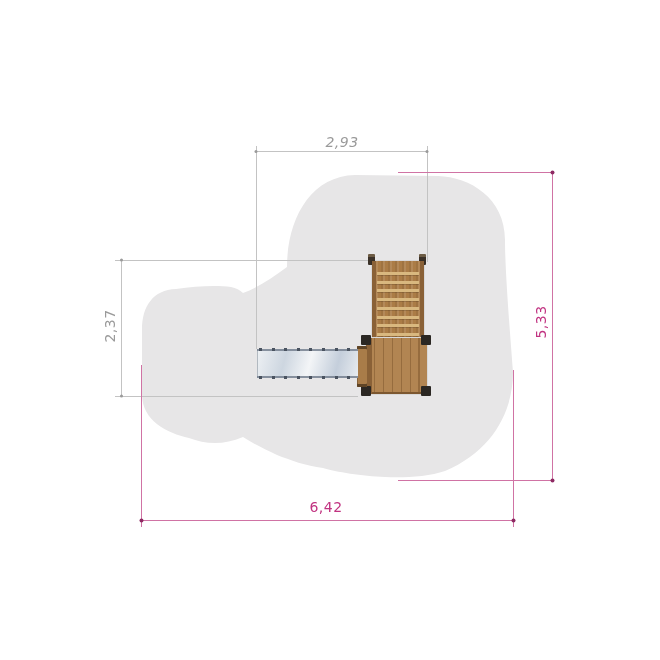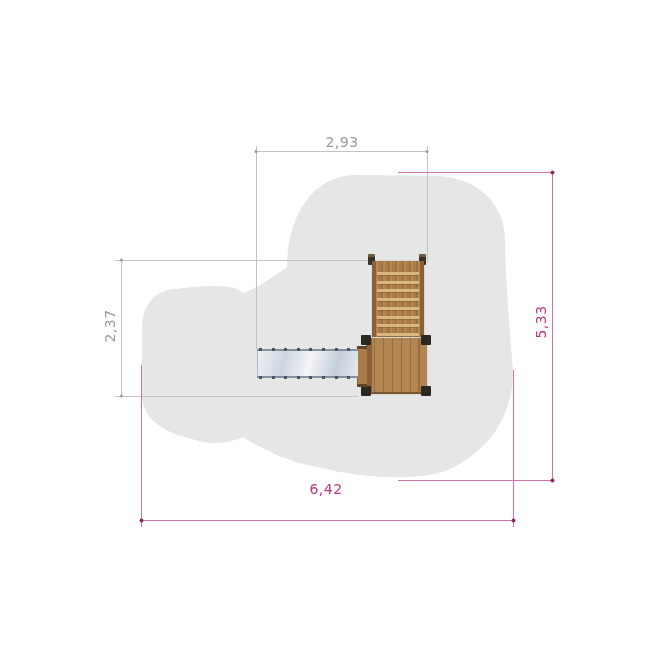--- a/index.html
+++ b/index.html
@@ -9,24 +9,24 @@
   }
   .stage svg{position:absolute;left:0;top:0;}
   
   .dim-label{
     position:absolute;width:60px;height:16px;line-height:16px;
     text-align:center;font-size:14px;letter-spacing:.5px;white-space:nowrap;
   }
   .dim-gray{color:#9a9a9a;}
   .dim-magenta{color:#c13381;}
   .rot{transform:rotate(-90deg);}
-  .lbl-top{left:312px;top:134px;}
+  .lbl-top{left:312px;top:134px;font-style:italic;}
   .lbl-left{left:80px;top:318px;}
   .lbl-right{left:511px;top:314px;}
-  .lbl-bottom{left:296px;top:481px;text-align:center;}
+  .lbl-bottom{left:296px;top:499px;text-align:center;}
   
   .ladder-post{
     position:absolute;width:7px;height:11px;top:254px;
     background:linear-gradient(180deg,#6d5c45 0 3px,#3b3128 3px 100%);
     border-radius:1px;
   }
   .post-l{left:368px;} .post-r{left:419px;}
   .ladder{
     position:absolute;left:372px;top:261px;width:52px;height:78px;
     box-sizing:border-box;

